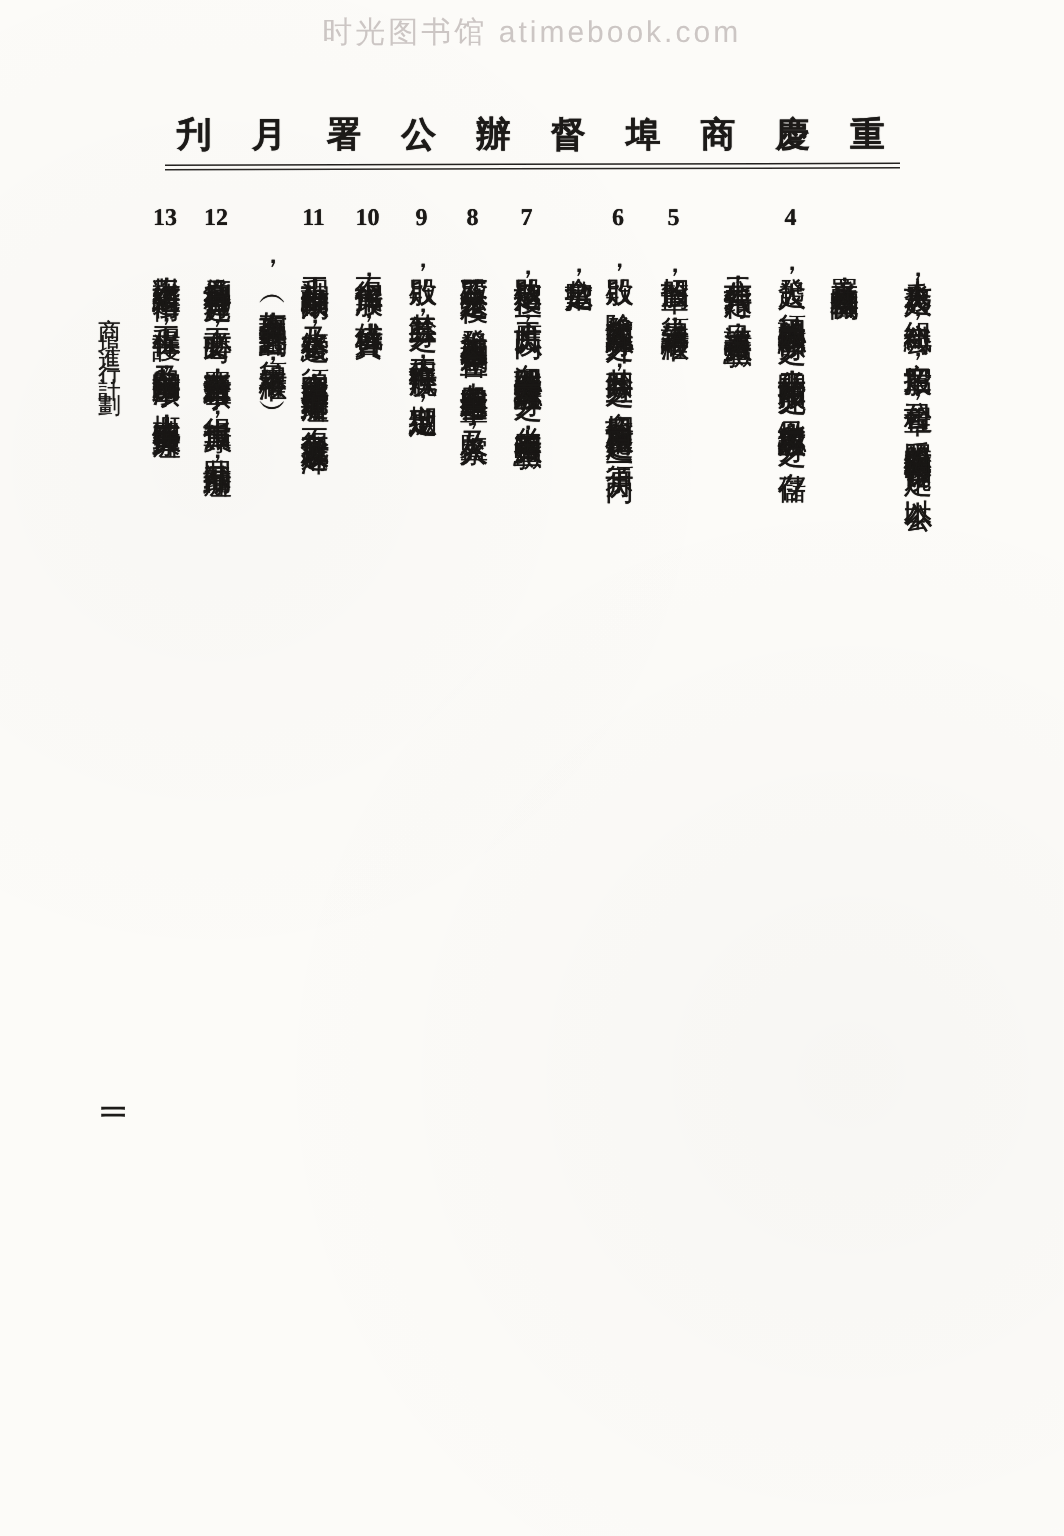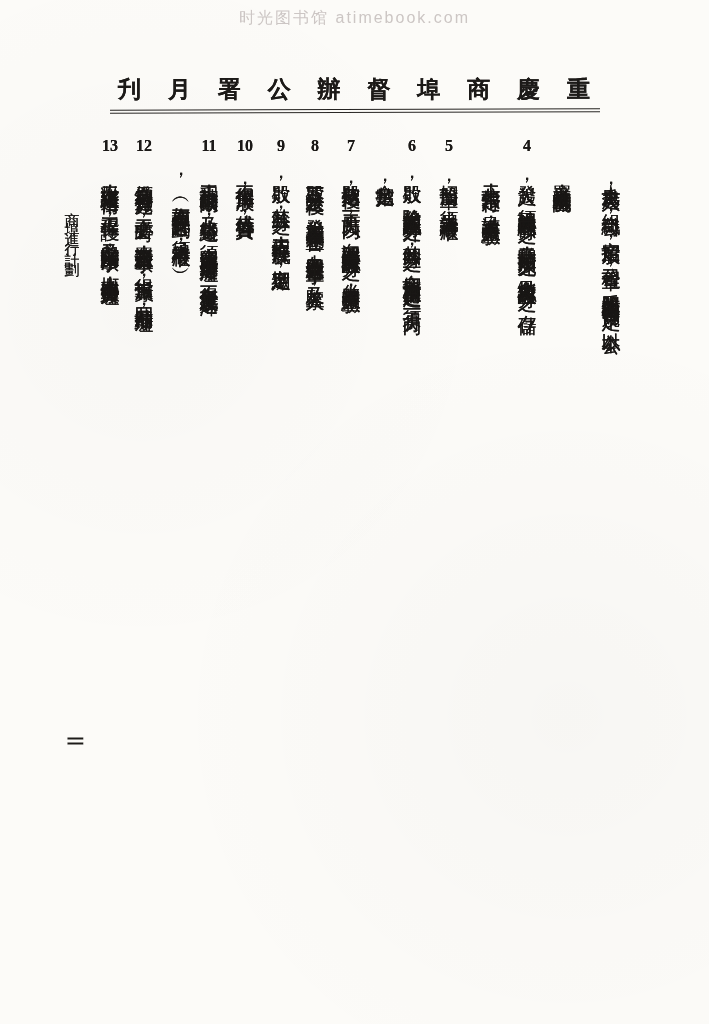--- a/index.html
+++ b/index.html
@@ -11,21 +11,21 @@
   }
   .noise{
     position:absolute;inset:0;pointer-events:none;
     background:
       radial-gradient(circle at 20% 30%, rgba(0,0,0,0.015), transparent 40%),
       radial-gradient(circle at 80% 70%, rgba(0,0,0,0.02), transparent 45%);
   }
   .watermark{
     position:absolute;top:8px;left:50%;transform:translateX(-50%);
     font-family:"Liberation Sans","DejaVu Sans",sans-serif;
-    font-size:16px;letter-spacing:2px;color:#ccc6c4;white-space:nowrap;
+    font-size:20px;letter-spacing:2px;color:#ccc6c4;white-space:nowrap;
   }
   .masthead{
     position:absolute;top:74px;left:118px;width:472px;height:30px;
     display:flex;flex-direction:row-reverse;justify-content:space-between;
     font-size:23px;font-weight:bold;color:#1c1a18;
     text-shadow:0 0 0.6px #1c1a18;
   }
   .rule{
     position:absolute;left:110px;top:109px;width:490px;height:2px;
     border-top:1.6px solid #242220;border-bottom:1px solid #2a2826;

